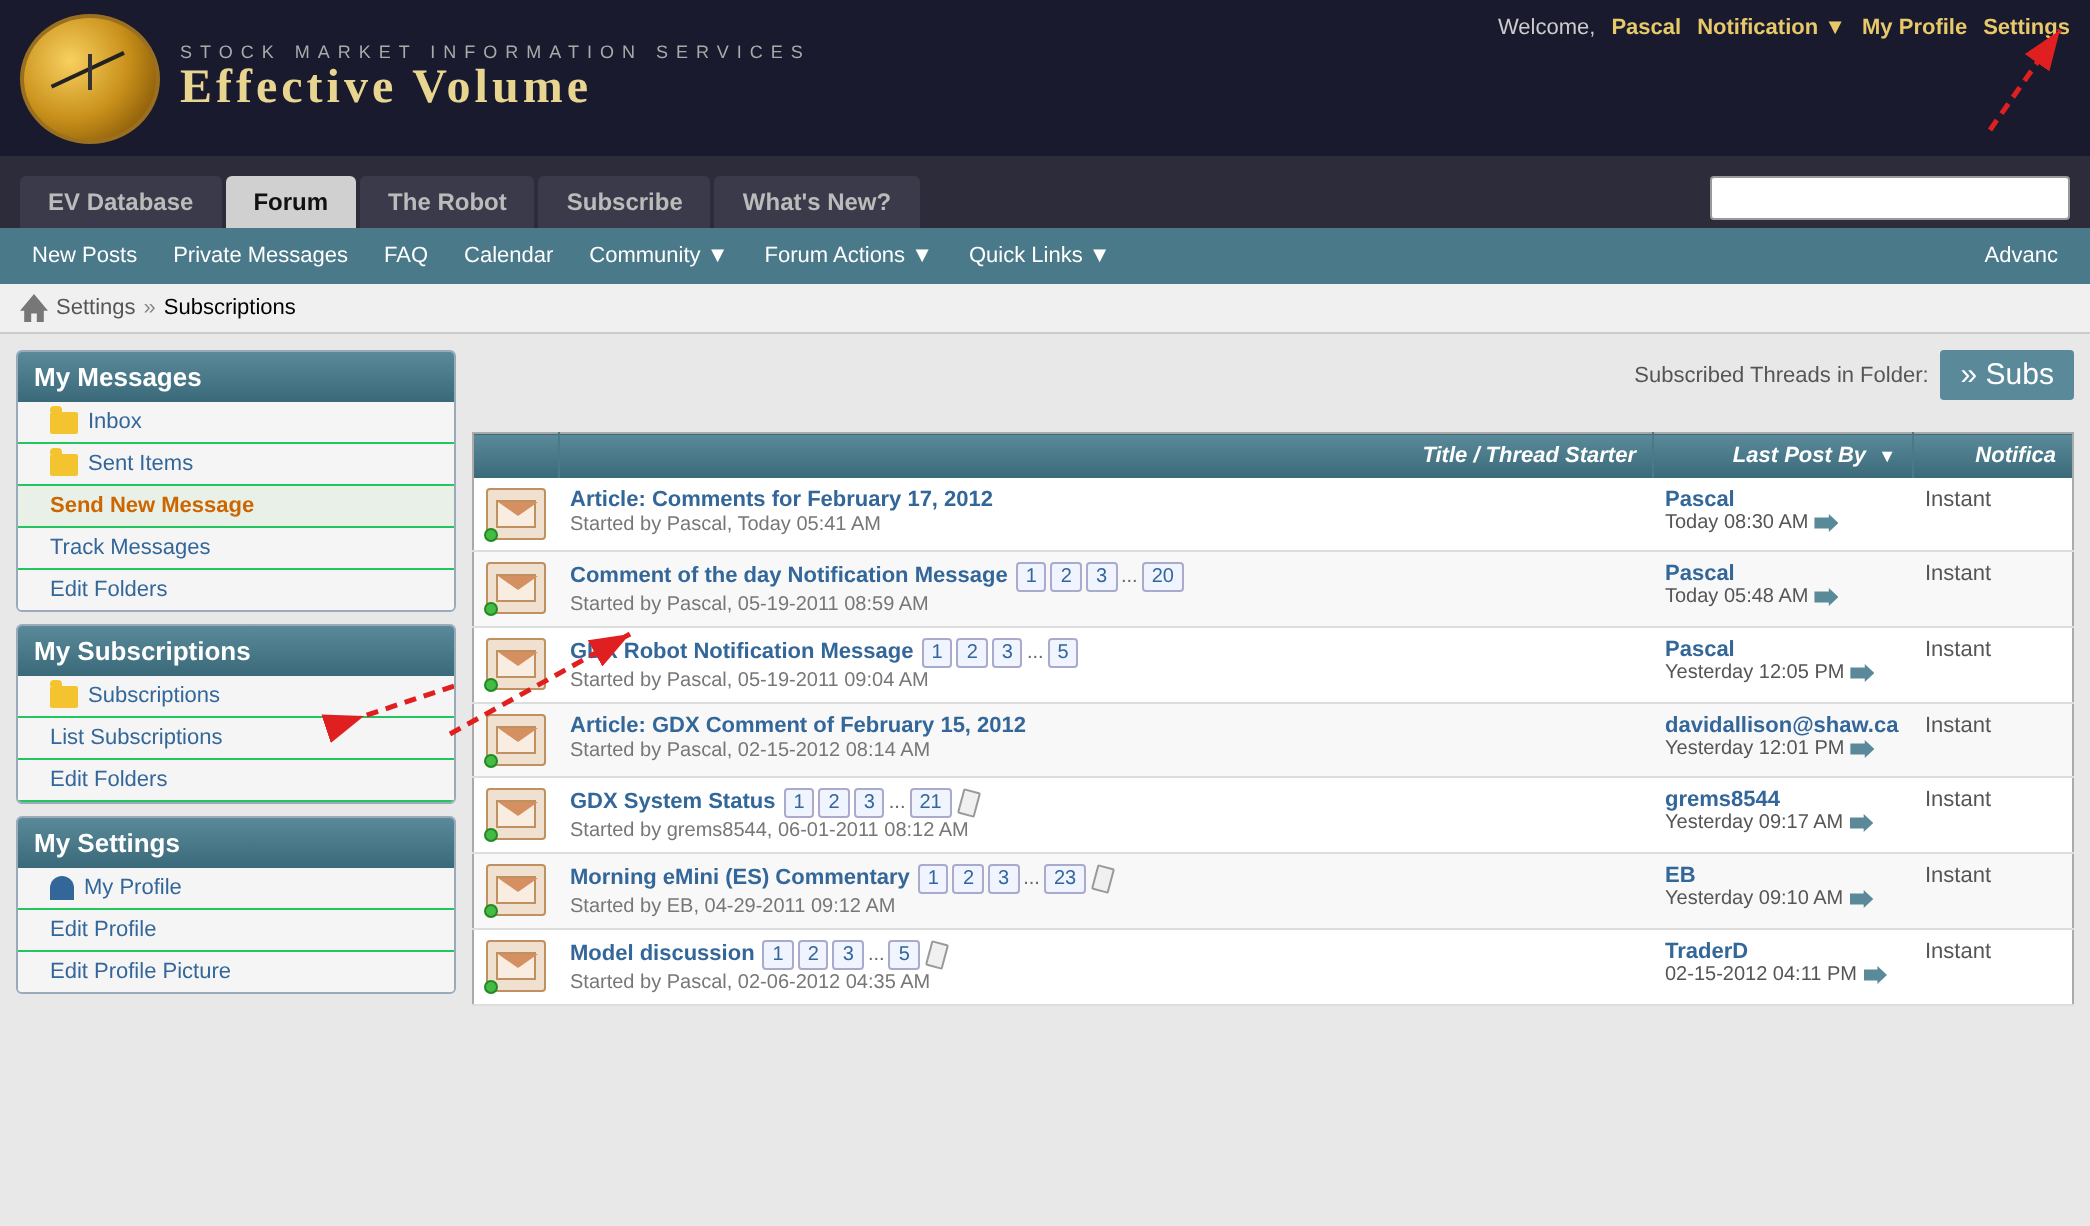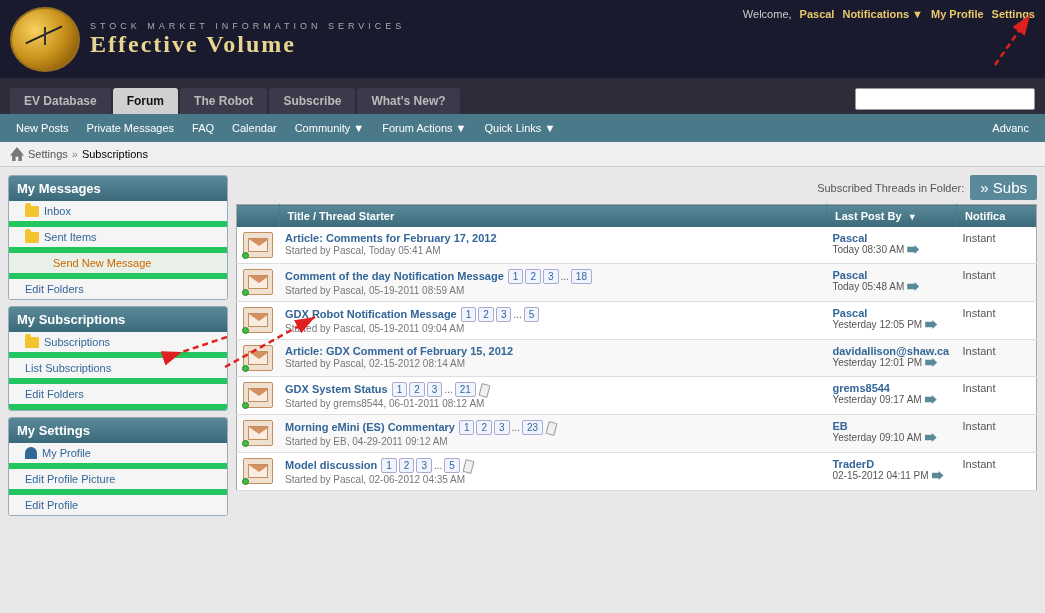--- a/index.html
+++ b/index.html
@@ -26,38 +26,38 @@
     .breadcrumb .sep { color: #888; }
     .home-icon { display: inline-block; width: 14px; height: 14px; background: #777; clip-path: polygon(50% 0%, 0% 60%, 15% 60%, 15% 100%, 40% 100%, 40% 70%, 60% 70%, 60% 100%, 85% 100%, 85% 60%, 100% 60%); }
 
     
     .content { display: flex; background: #e8e8e8; padding: 8px; gap: 8px; }
 
     
     .sidebar { width: 220px; flex-shrink: 0; display: flex; flex-direction: column; gap: 6px; }
     .sidebar-section { border: 1px solid #9ab; border-radius: 3px; overflow: hidden; }
     .sidebar-section-title { background: linear-gradient(to bottom, #5a8a9a, #3a6a7a); color: #fff; font-weight: bold; font-size: 13px; padding: 5px 8px; }
-    .sidebar-item { padding: 4px 8px 4px 16px; background: #f5f5f5; border-bottom: 6px solid #22c55e; display: flex; align-items: center; gap: 5px; }
+    .sidebar-item { padding: 4px 8px 4px 16px; background: #f5f5f5; border-bottom: 1px solid #22c55e; display: flex; align-items: center; gap: 5px; }
     .sidebar-item:last-child { border-bottom: none; }
     .sidebar-item a { color: #336699; text-decoration: none; font-size: 11px; }
-    .sidebar-item a.active-link { color: #cc6600; font-weight: normal; margin-left: 28px; }
+    .sidebar-item a.active-link { color: #cc6600; font-weight: bold; }
     .folder-icon { display: inline-block; width: 14px; height: 11px; background: #f4c430; border-radius: 1px; position: relative; flex-shrink: 0; }
     .folder-icon::before { content: ''; position: absolute; top: -3px; left: 0; width: 6px; height: 3px; background: #f4c430; border-radius: 2px 2px 0 0; }
 
     
     .main-content { flex: 1; min-width: 0; }
 
     
-    .threads-header { display: flex; justify-content: flex-end; align-items: center; margin-bottom: 4px; gap: 6px; }
+    .threads-header { display: flex; justify-content: flex-end; align-items: center; margin-bottom: 16px; gap: 6px; }
     .threads-header-text { font-size: 11px; color: #555; }
     .threads-folder-btn { background: #5a8a9a; color: #fff; border: none; padding: 4px 10px; font-size: 15px; cursor: pointer; border-radius: 2px; white-space: nowrap; }
 
     
     .threads-table { width: 100%; border-collapse: collapse; border: 1px solid #aaa; }
-    .threads-table th { background: linear-gradient(to bottom, #5a8a9a, #3a6a7a); color: #fff; padding: 5px 8px; text-align: left; font-size: 11px; border-right: 1px solid #4a7a8a; white-space: nowrap; }
+    .threads-table th { background: linear-gradient(to bottom, #5a8a9a, #3a6a7a); color: #fff; padding: 5px 8px; text-align: right; font-size: 11px; border-right: 1px solid #4a7a8a; white-space: nowrap; font-style: italic; }
     .threads-table th:last-child { border-right: none; }
     .threads-table td { padding: 5px 6px; border-bottom: 1px solid #ddd; vertical-align: top; background: #fff; font-size: 11px; }
     .threads-table tr:nth-child(even) td { background: #f8f8f8; }
     .thread-title-link { color: #336699; text-decoration: none; font-weight: bold; font-size: 11px; }
     .thread-starter { color: #777; font-size: 10px; margin-top: 1px; }
     .page-links { display: inline-flex; gap: 2px; align-items: center; margin-left: 4px; }
     .page-link { display: inline-block; padding: 1px 4px; border: 1px solid #aac; border-radius: 2px; color: #336699; font-size: 10px; text-decoration: none; background: #f0f4ff; }
     .ellipsis { font-size: 10px; color: #666; }
     .last-post-user { color: #336699; text-decoration: none; font-size: 11px; font-weight: bold; }
     .last-post-time { color: #555; font-size: 10px; display: flex; align-items: center; gap: 3px; }
@@ -81,21 +81,21 @@
     <div style="position:absolute;top:50%;left:20%;width:60%;height:2px;background:#222;transform:rotate(-25deg);transform-origin:20% 50%;"></div>
     <div style="position:absolute;top:30%;left:48%;width:2px;height:30%;background:#333;"></div>
   </div>
   <div class="logo-text">
     <div style="font-size:9px;letter-spacing:4px;color:#aaa;text-transform:uppercase;">STOCK MARKET INFORMATION SERVICES</div>
     <div style="font-size:24px;font-weight:bold;color:#e8d590;letter-spacing:2px;font-family:Georgia,serif;">Effective Volume</div>
   </div>
   <div class="header-nav-top">
     <span>Welcome,</span>
     <a href="#">Pascal</a>
-    <a href="#"><span>Notifications</span> ▼</a>
+    <a href="#"><span>Notification</span> ▼</a>
     <a href="#">My Profile</a>
     <a href="#">Settings</a>
   </div>
 
   <svg style="position:absolute;top:0;right:0;width:80px;height:70px;pointer-events:none;">
     <defs>
       <marker id="arrowhead1" markerWidth="8" markerHeight="6" refX="8" refY="3" orient="auto">
         <polygon points="0 0, 8 3, 0 6" fill="#e02020"></polygon>
       </marker>
     </defs>
@@ -143,20 +143,23 @@
         <a href="#">Inbox</a>
       </div>
       <div class="sidebar-item">
         <span class="folder-icon"></span>
         <a href="#">Sent Items</a>
       </div>
       <div class="sidebar-item" style="background:#e8f0e8;">
         <a href="#" class="active-link">Send New Message</a>
       </div>
       <div class="sidebar-item">
+        <a href="#">Track Messages</a>
+      </div>
+      <div class="sidebar-item">
         <a href="#">Edit Folders</a>
       </div>
     </div>
 
     <div class="sidebar-section" style="position:relative;">
       <div class="sidebar-section-title">My Subscriptions</div>
       <div class="sidebar-item">
         <span class="folder-icon"></span>
         <a href="#">Subscriptions</a>
       </div>
@@ -177,24 +180,24 @@
       </svg>
     </div>
 
     <div class="sidebar-section">
       <div class="sidebar-section-title">My Settings</div>
       <div class="sidebar-item">
         <span style="display:inline-block;width:12px;height:12px;background:#336699;border-radius:50% 50% 0 0;flex-shrink:0;"></span>
         <a href="#">My Profile</a>
       </div>
       <div class="sidebar-item">
+        <a href="#">Edit Profile</a>
+      </div>
+      <div class="sidebar-item">
         <a href="#">Edit Profile Picture</a>
-      </div>
-      <div class="sidebar-item">
-        <a href="#">Edit Profile</a>
       </div>
     </div>
   </div>
 
   <div class="main-content">
 
     <div class="threads-header">
       <span class="threads-header-text">Subscribed Threads in Folder:</span>
       <button class="threads-folder-btn">» Subs</button>
     </div>
@@ -229,21 +232,21 @@
     <div style="width:20px;height:14px;background:#f8ede0;border:1px solid #c09060;position:relative;">
       <div style="position:absolute;top:0;left:0;right:0;border-top:7px solid #d49060;border-left:10px solid transparent;border-right:10px solid transparent;"></div>
     </div>
     <div style="width:7px;height:7px;background:#44bb44;border-radius:50%;position:absolute;bottom:-2px;left:-2px;border:1px solid #228822;"></div>
   </div></td>
             <td><a href="#" class="thread-title-link">Comment of the day Notification Message</a><span class="page-links">
                 <a href="#" class="page-link">1</a>
                 <a href="#" class="page-link">2</a>
                 <a href="#" class="page-link">3</a>
                 <span class="ellipsis">...</span>
-                <a href="#" class="page-link">18</a>
+                <a href="#" class="page-link">20</a>
               </span><div class="thread-starter">Started by Pascal, 05-19-2011 08:59 AM</div></td>
             <td><a href="#" class="last-post-user">Pascal</a>
     <div class="last-post-time">
       Today 05:48 AM
       <span style="display:inline-block;width:12px;height:9px;background:#5a8a9a;clip-path:polygon(0% 20%, 60% 20%, 60% 0%, 100% 50%, 60% 100%, 60% 80%, 0% 80%);"></span>
     </div></td>
             <td><span class="notif-instant">Instant</span></td>
           </tr>
           <tr>
             <td style="text-align: center; width: 40px;"><div style="width:30px;height:26px;background:#f0e0d0;border:1px solid #c09060;border-radius:2px;display:inline-flex;align-items:center;justify-content:center;position:relative;">

